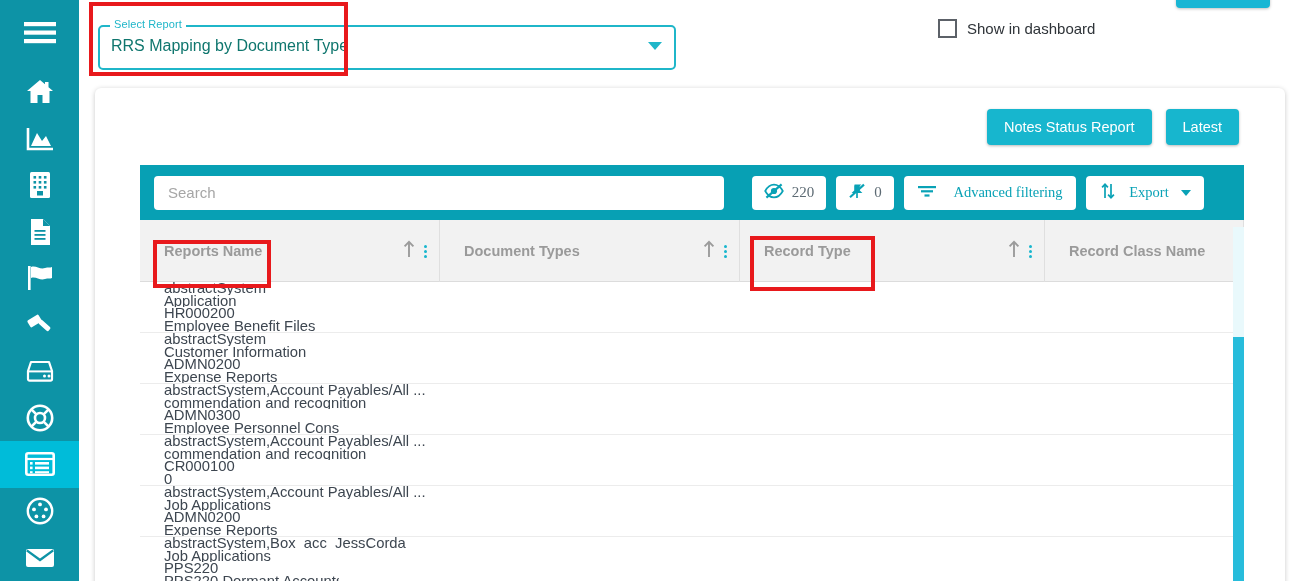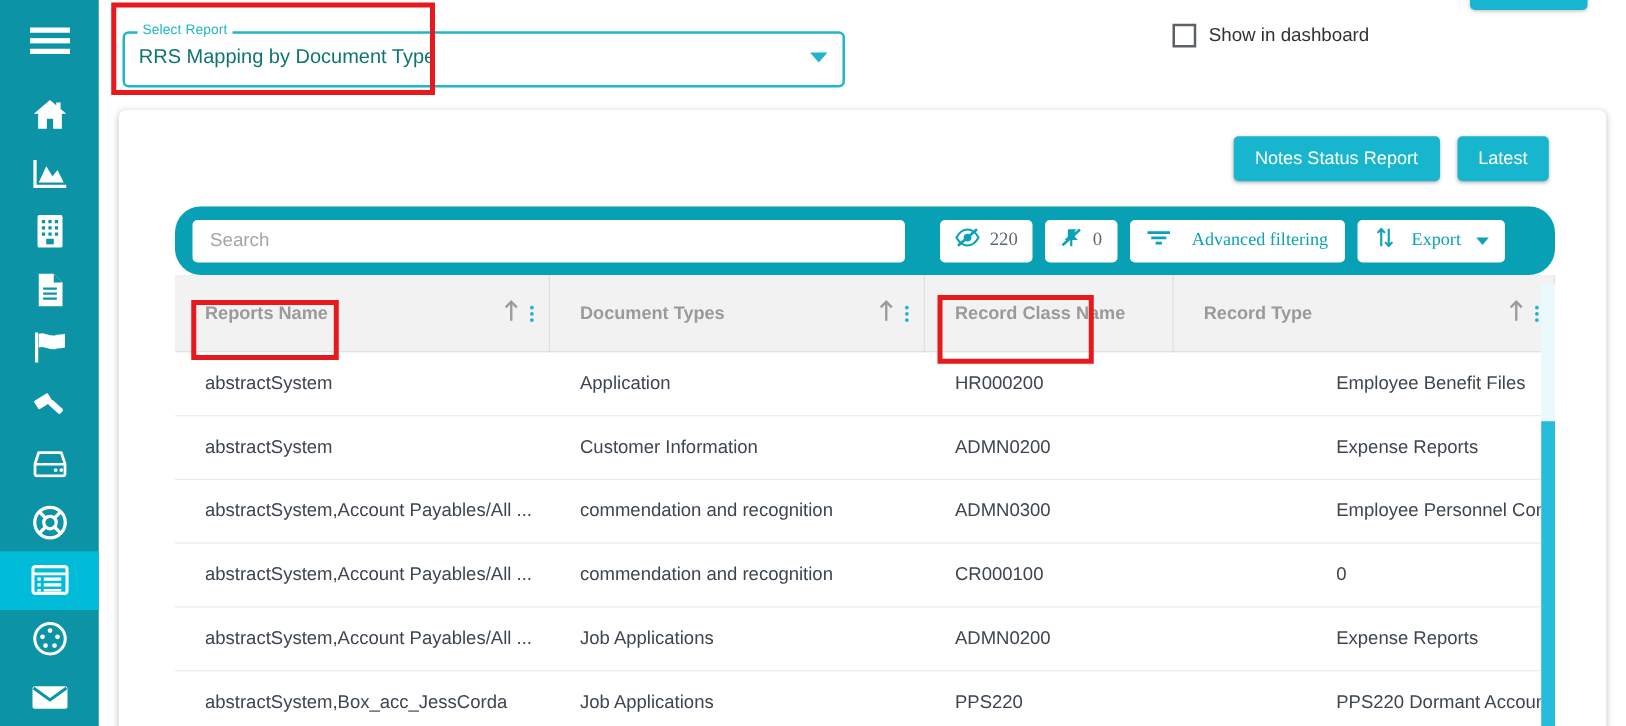--- a/index.html
+++ b/index.html
@@ -126,21 +126,20 @@
     width: 1104px; height: 443px;
     overflow: hidden;
   }
   #grid-toolbar {
     position: relative;
     height: 55px;
     background: #07a0b4;
     display: flex; align-items: center;
     padding: 0 14px;
     gap: 10px;
-    border-radius: 21px;
   }
   #search-input {
     width: 570px; height: 34px;
     border: none; border-radius: 4px;
     background: #ffffff;
     padding: 0 14px;
     font-family: "Liberation Sans", sans-serif;
     font-size: 15px;
     color: #333;
     outline: none;
@@ -201,20 +200,21 @@
   .sort-arrow { cursor: pointer; }
   .kebab { display: flex; flex-direction: column; gap: 2px; cursor: pointer; padding: 2px; }
   .kebab i { width: 3px; height: 3px; background: #17b6ce; display: block; border-radius: 50%; }
 
   
   #grid-body { position: relative; background:#ffffff; height: 326px; }
   .row {
     display: flex;
     height: 51px;
     border-bottom: 1px solid #ececec;
+    flex-direction: column;
   }
   .cell {
     display: flex; align-items: center;
     padding-left: 24px;
     font-size: 14.8px;
     color: #3d4650;
     white-space: nowrap;
     overflow: hidden;
   }
   .c1 { width: 300px; }
@@ -494,42 +494,42 @@
               </svg>
             </span>
             <span class="kebab">
                 <i></i>
                 <i></i>
                 <i></i>
               </span>
           </span>
         </div>
 
-        <div class="hcell c4">
-          <span class="htxt">Record Class Name</span>
-        </div>
-
         <div class="hcell c3">
           <span class="htxt">Record Type</span>
           <span class="hctl">
             <span class="sort-arrow">
               <svg width="14" height="18" viewBox="0 0 14 18">
                 <g stroke="#9b9b9b" stroke-width="1.9" fill="none">
                   <line x1="7" y1="17" x2="7" y2="2"></line>
                   <polyline points="2.6,6.4 7,1.8 11.4,6.4"></polyline>
                 </g>
               </svg>
             </span>
             <span class="kebab">
                 <i></i>
                 <i></i>
                 <i></i>
               </span>
           </span>
         </div>
+
+        <div class="hcell c4">
+          <span class="htxt">Record Class Name</span>
+        </div>
       </div>
 
       <div id="grid-body">
         <div class="row">
           <div class="cell c1">abstractSystem</div>
           <div class="cell c2">Application</div>
           <div class="cell c3">HR000200</div>
           <div class="cell c4">Employee Benefit Files</div>
         </div>
         <div class="row">

